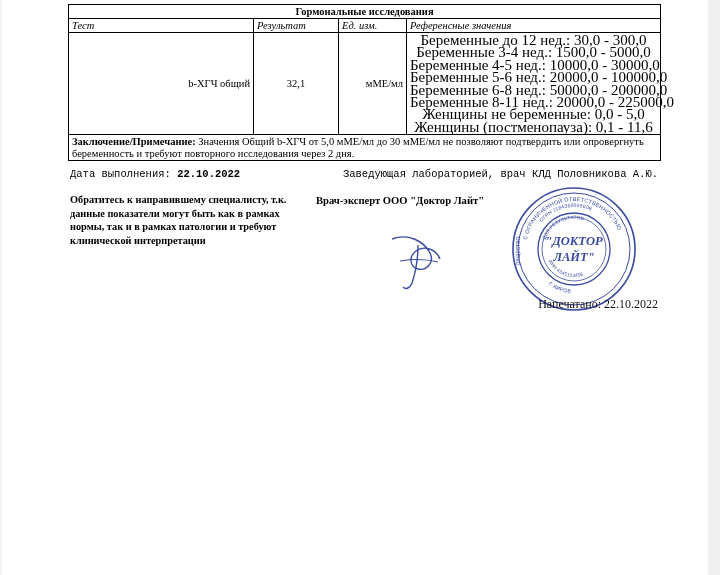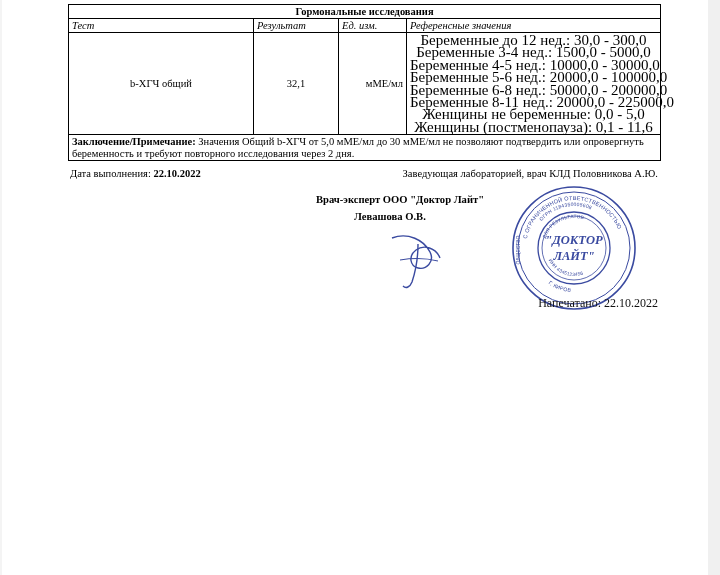--- a/index.html
+++ b/index.html
@@ -43,21 +43,21 @@
     font-size: 11.5px;
     padding: 2px 0 3px 0;
   }
   .head-row td {
     text-align: left;
     font-style: italic;
     font-size: 10.5px;
     padding: 2px 0;
   }
   .analyte {
-    text-align: center;
+    text-align: right;
     padding-left: 4px;
     font-size: 10.5px;
   }
   .result {
     text-align: center;
     font-size: 10.5px;
   }
   .units {
     text-align: right;
     font-size: 10.5px;
@@ -82,20 +82,21 @@
     line-height: 11.5px;
   }
   .concl-row b { font-weight: bold; }
 
   .date-line {
     display: flex;
     justify-content: space-between;
     font-size: 10.5px;
     margin-top: 7px;
     padding: 0 2px;
+    font-family: Liberation Mono, monospace;
   }
   .date-line .left b { font-weight: bold; }
   .date-line .right { white-space: nowrap; }
 
   .lower {
     position: relative;
     margin-top: 13px;
     min-height: 110px;
   }
   .note {
@@ -214,24 +215,24 @@
 
     <div class="date-line">
       <div class="left">
         <span>Дата выполнения:</span>
         <b>22.10.2022</b>
       </div>
       <div class="right">Заведующая лабораторией, врач КЛД Половникова А.Ю.</div>
     </div>
 
     <div class="lower">
+      <div class="note">Обратитесь к направившему специалисту, т.к. данные показатели могут быть как в рамках нормы, так и в рамках патологии и требуют клинической интерпретации</div>
 
       <div class="expert">
         <span>Врач-эксперт ООО "Доктор Лайт"</span>
-        <span class="name">Левашова О.В.</span>
       </div>
 
       <svg class="signature" viewBox="0 0 90 62">
         <path d="M14 8 C30 2, 46 10, 52 22 C57 32, 48 40, 40 38 C32 36, 30 26, 38 20 C46 14, 58 18, 62 28" fill="none" stroke="#3a4aa0" stroke-width="1.4"></path>
         <path d="M40 14 C40 26, 38 40, 34 52 C32 57, 28 59, 25 56" fill="none" stroke="#3a4aa0" stroke-width="1.4"></path>
         <path d="M22 30 C34 28, 48 28, 60 31" fill="none" stroke="#3a4aa0" stroke-width="1.1"></path>
       </svg>
 
       <svg class="stamp" viewBox="0 0 128 128">
         <defs>

